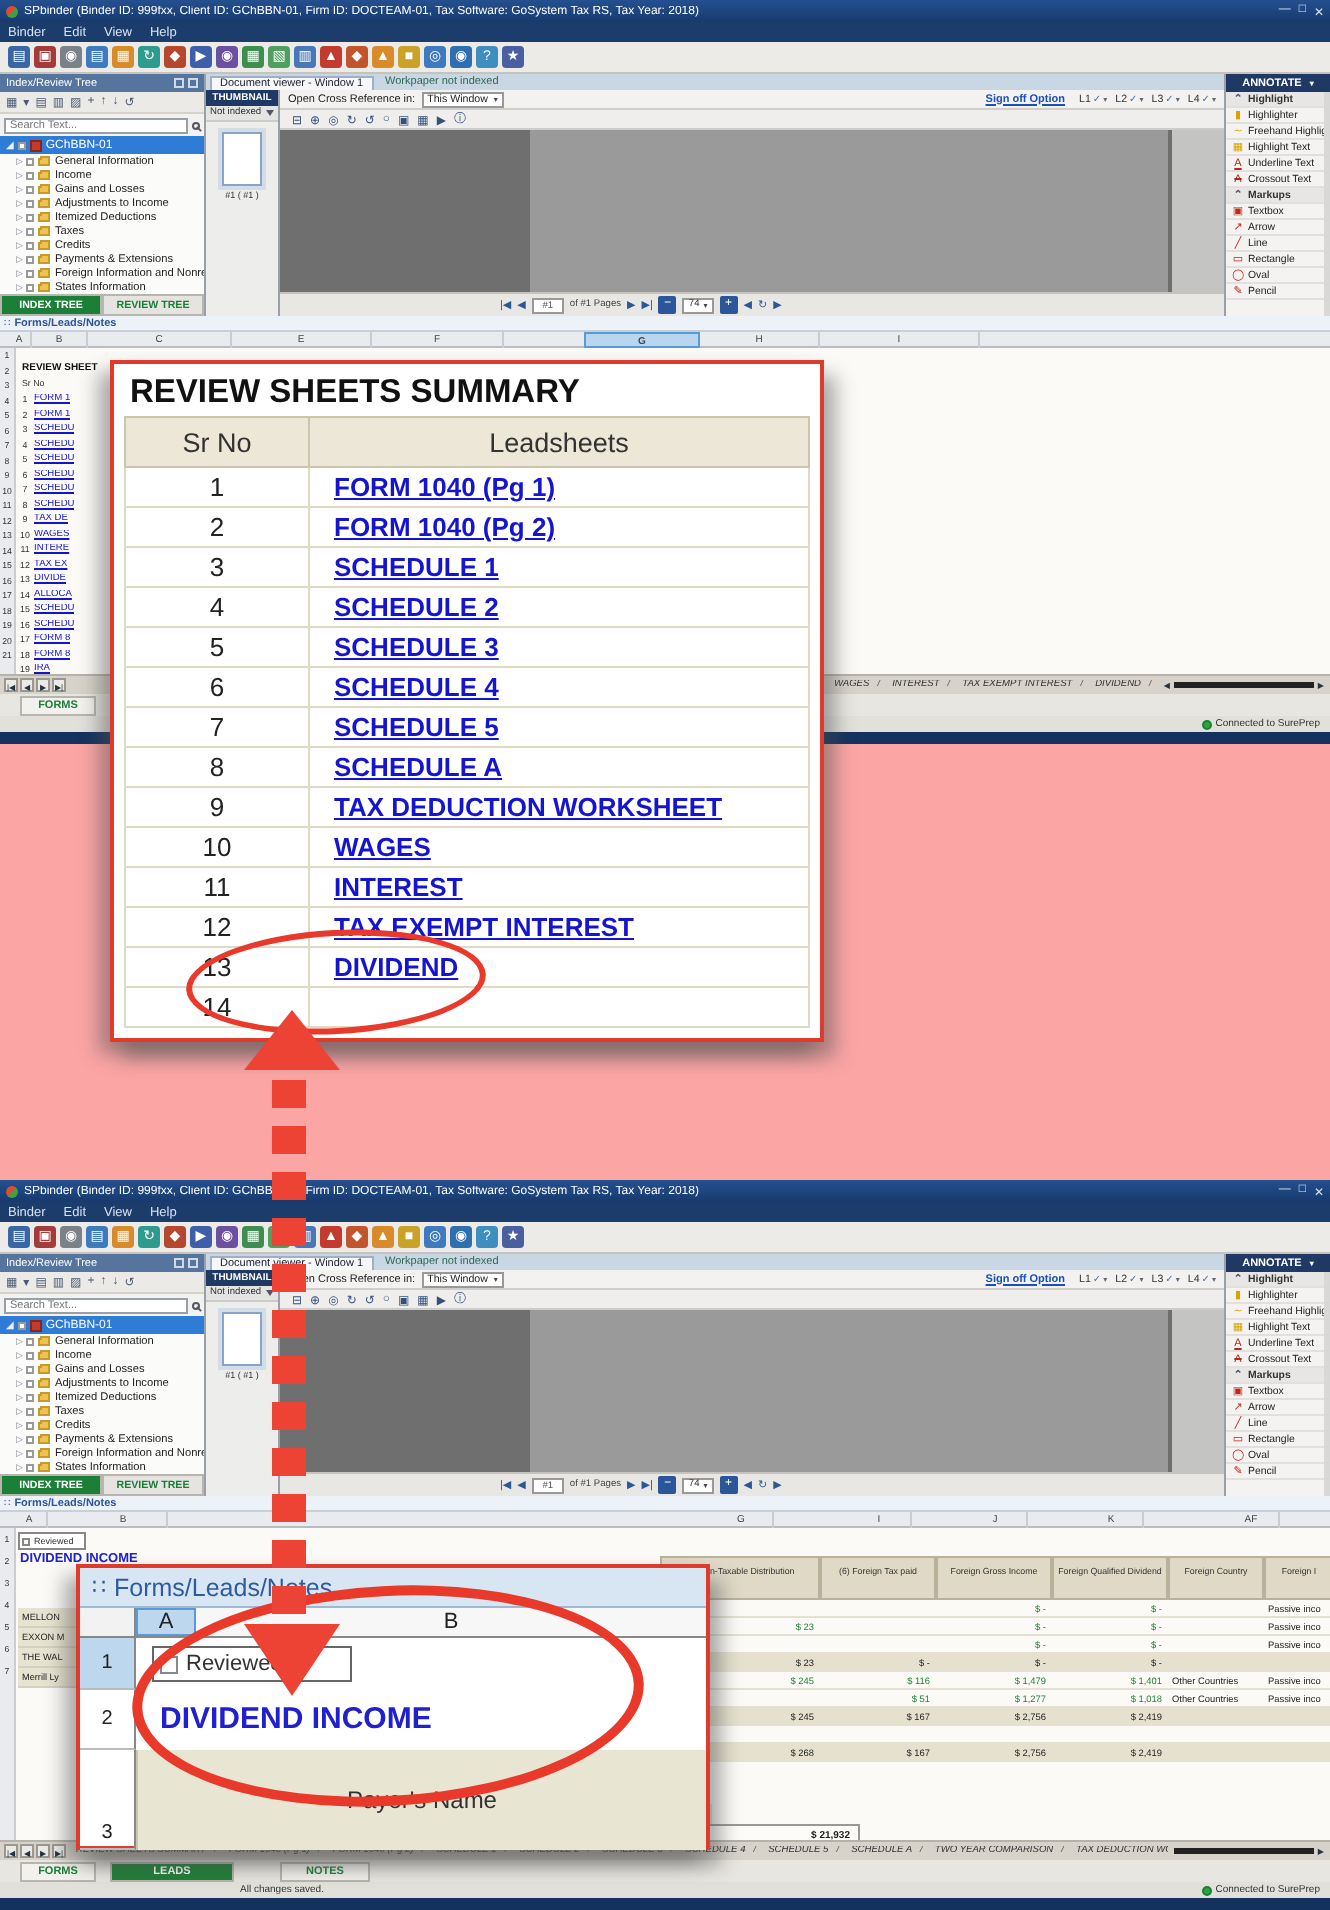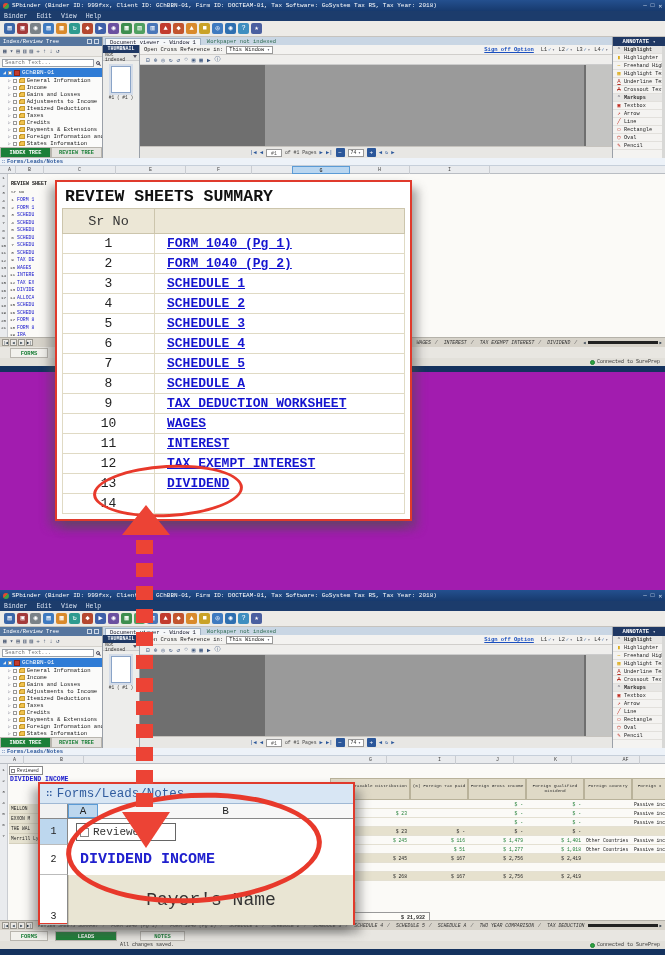--- a/index.html
+++ b/index.html
@@ -1,18 +1,18 @@
 <!DOCTYPE html>
 <html><head>
 <meta charset="utf-8">
 <style>
   html,body{margin:0;padding:0;background:#fff;}
   *{box-sizing:border-box;}
-  .canvas{position:relative;width:665px;height:955px;background:#a21caf;overflow:hidden;
-    font-family:Liberation Mono, monospace;color:#222;}
+  .canvas{position:relative;width:665px;height:955px;background:#fca5a5;overflow:hidden;
+    font-family:Liberation Sans, sans-serif;color:#222;}
   .app{position:absolute;left:0;width:665px;background:#E9E7E3;overflow:hidden;}
   #app1{top:0;height:372px;}
   #app2{top:590px;height:365px;}
   .chrome-slot{position:absolute;inset:0;}
 
   
   .titlebar{position:absolute;top:0;left:0;right:0;height:11px;background:linear-gradient(#24508F,#173A6E);
     color:#fff;font-size:6px;display:flex;align-items:center;padding:0 3px;white-space:nowrap;}
   .appico{width:6px;height:6px;border-radius:50%;background:linear-gradient(135deg,#E04B2F 50%,#3FA045 50%);margin-right:3px;flex:none;}
   .titletext{overflow:hidden;text-overflow:ellipsis;flex:1;}
@@ -202,21 +202,21 @@
   .co2-B{flex:1;background:#F7F7F7;font-size:11px;color:#222;display:flex;align-items:center;justify-content:center;}
   .co2-r1,.co2-r2,.co2-r3{display:flex;}
   .co2-r1{height:26px;} .co2-r2{height:30px;} .co2-r3{height:50px;}
   .co2-rn{width:28px;border-right:1px solid #888;border-bottom:1px solid #BBB;font-size:10px;color:#222;display:flex;align-items:center;justify-content:center;flex:none;}
   .co2-rn.selr{background:#BDD7EE;}
   .co2-rev{margin:4px 0 0 8px;width:100px;height:18px;border:1px solid #666;display:flex;align-items:center;gap:4px;padding-left:3px;font-size:11px;color:#333;}
   .cb3{width:9px;height:9px;border:1px solid #888;background:#fff;flex:none;}
   .co2-div{font-size:15px;font-weight:bold;color:#2020CE;padding:6px 0 0 12px;white-space:nowrap;}
   .co2-payerwrap{flex:1;background:#E9E5D3;border-left:1px solid #C9C4B0;display:flex;align-items:center;justify-content:center;}
   .co2-r3 .co2-rn{align-items:flex-end;padding-bottom:2px;}
-  .co2-payer{font-size:18px;color:#333;}
+  .co2-payer{font-size:12px;color:#333;}
   .oval2{position:absolute;left:66px;top:793px;width:256px;height:110px;border:5px solid #E8392B;border-radius:50%;transform:rotate(-3deg);z-index:55;}
 </style>
 </head>
 <body>
 
 <div class="canvas">
 
   <section class="app" id="app1">
     <div class="chrome-slot">
   <div class="titlebar">
@@ -1190,20 +1190,21 @@
         <span class="sarrow">▶</span>
       </span>
     </div>
   </section>
 
   <div class="co1">
     <div class="co1-title">REVIEW SHEETS SUMMARY</div>
     <div class="co1-table">
       <div class="co1-head">
         <span class="co1-sr">Sr No</span>
+        <span class="co1-ld">Leadsheets</span>
       </div>
       <div>
 
           <div class="co1-row">
             <span class="co1-n">1</span>
             <a class="co1-link">FORM 1040 (Pg 1)</a>
           </div>
 
           <div class="co1-row">
             <span class="co1-n">2</span>

